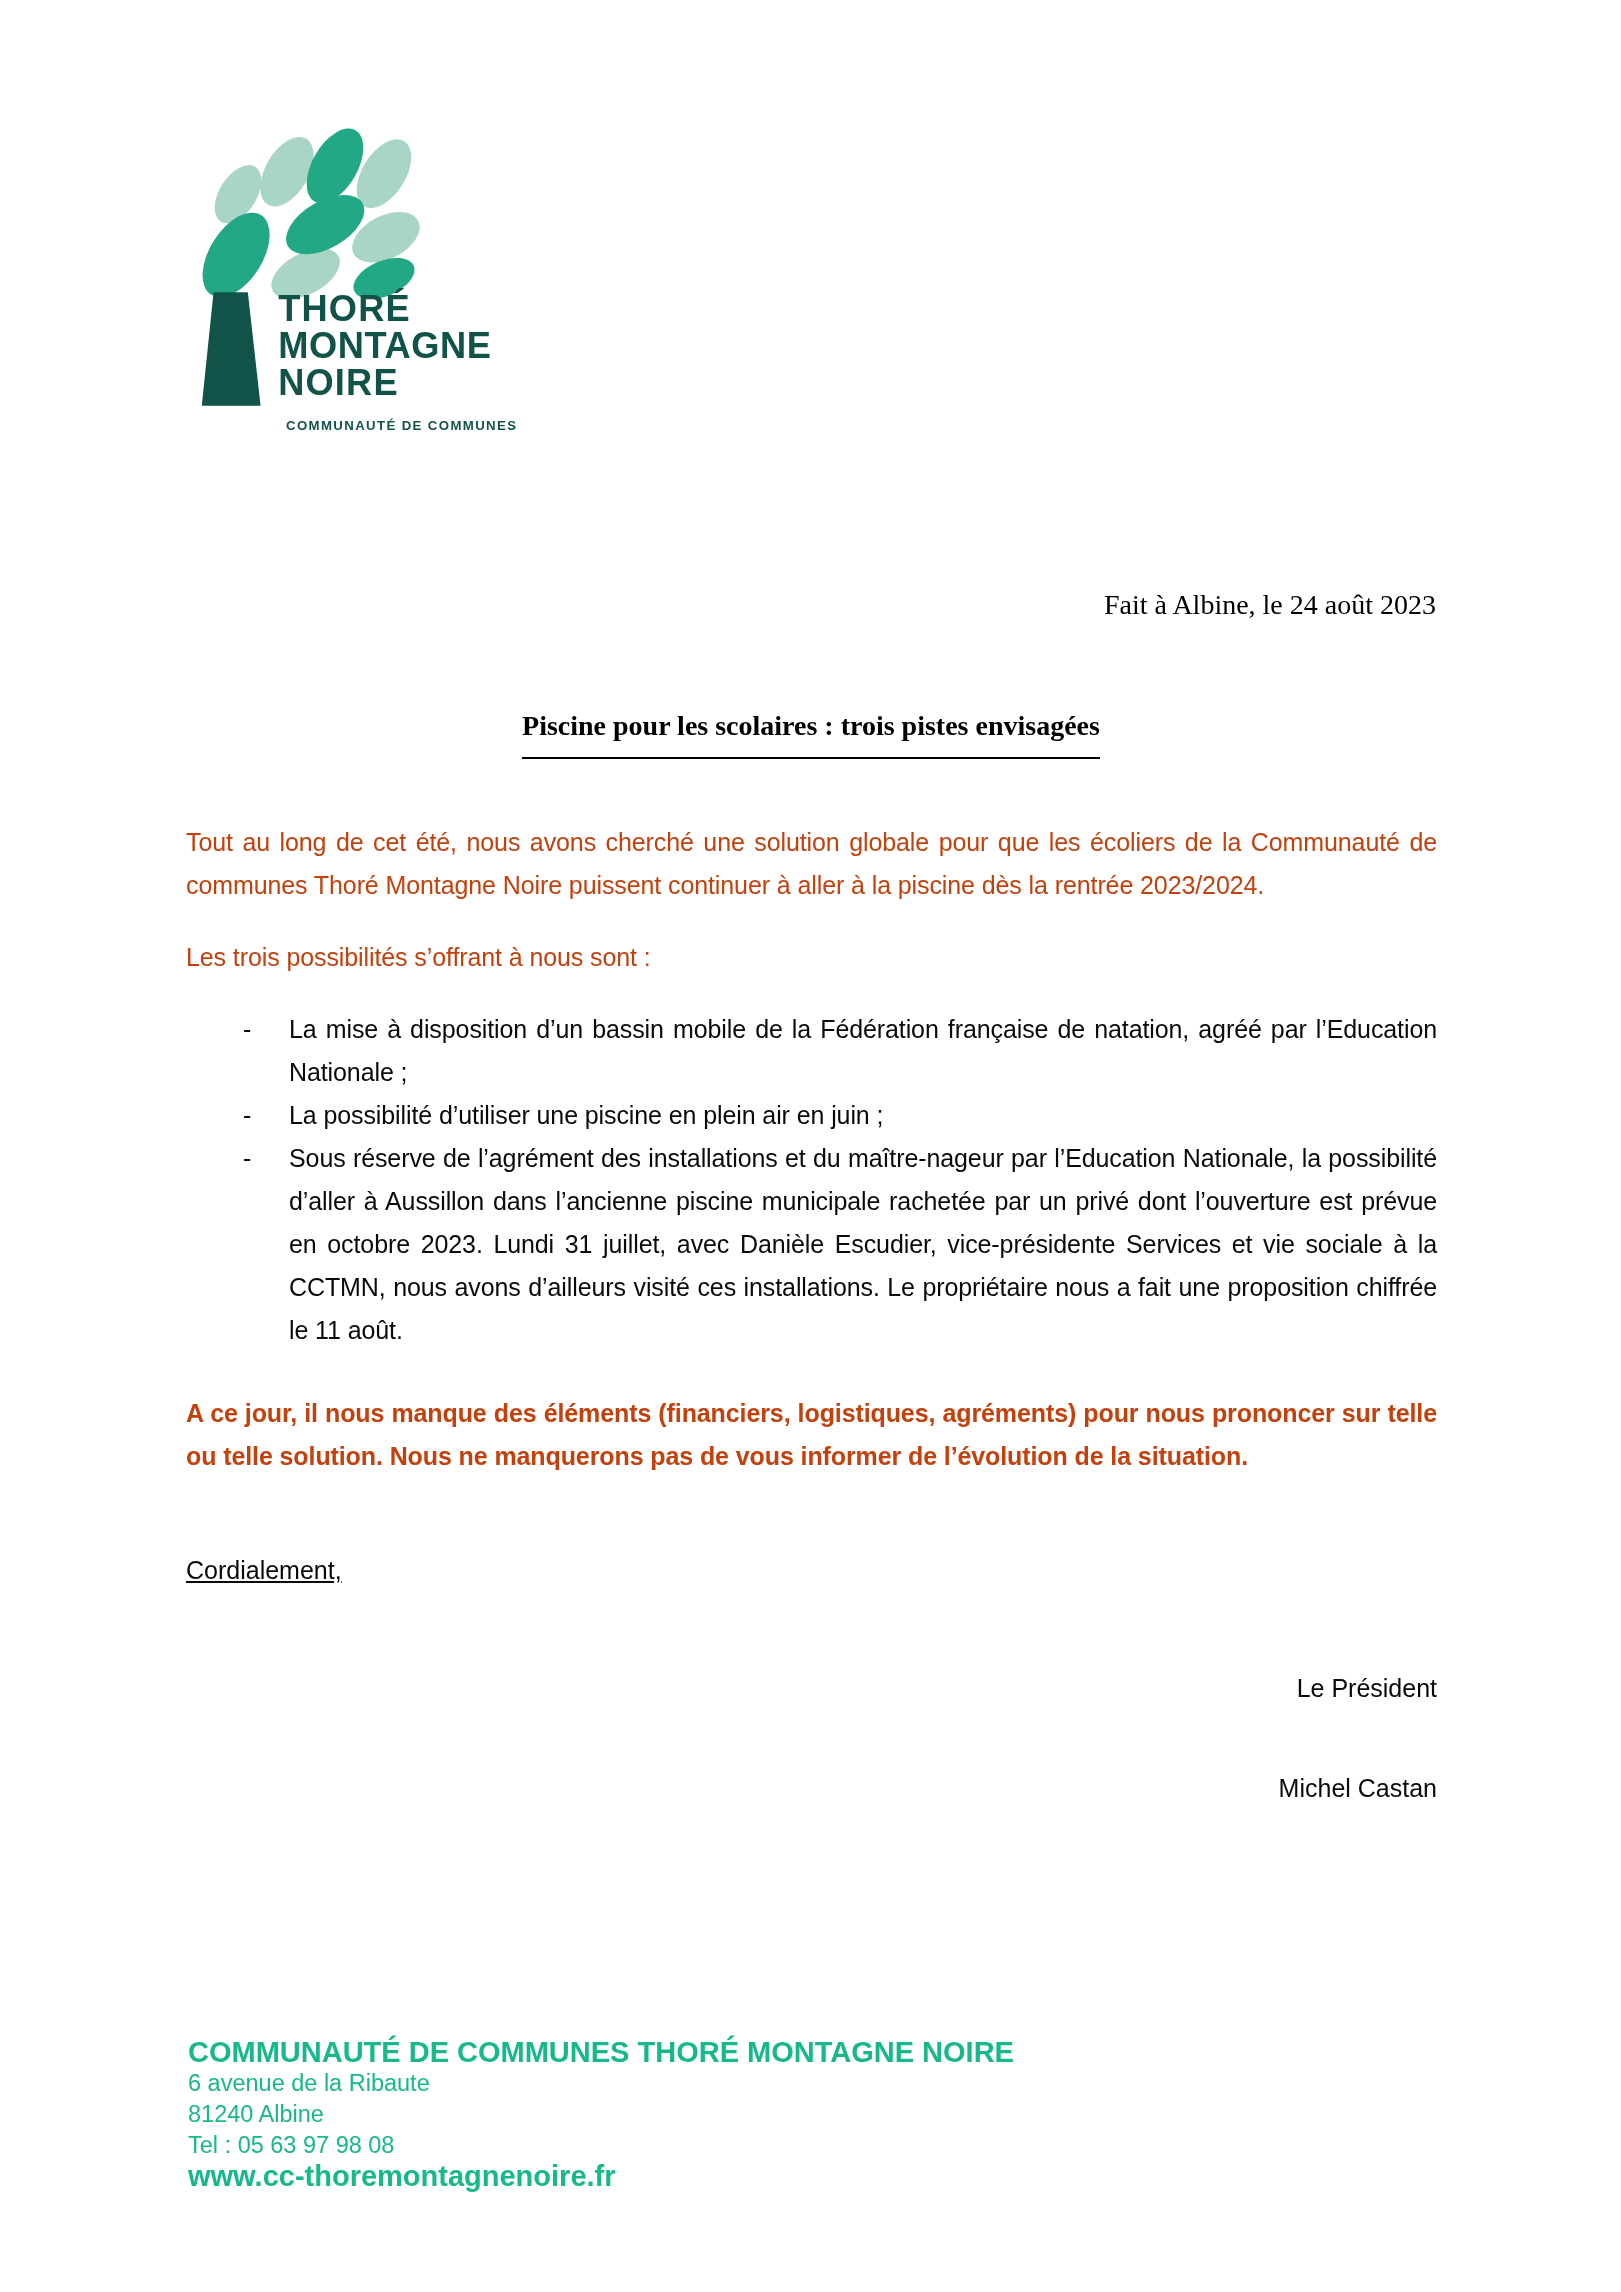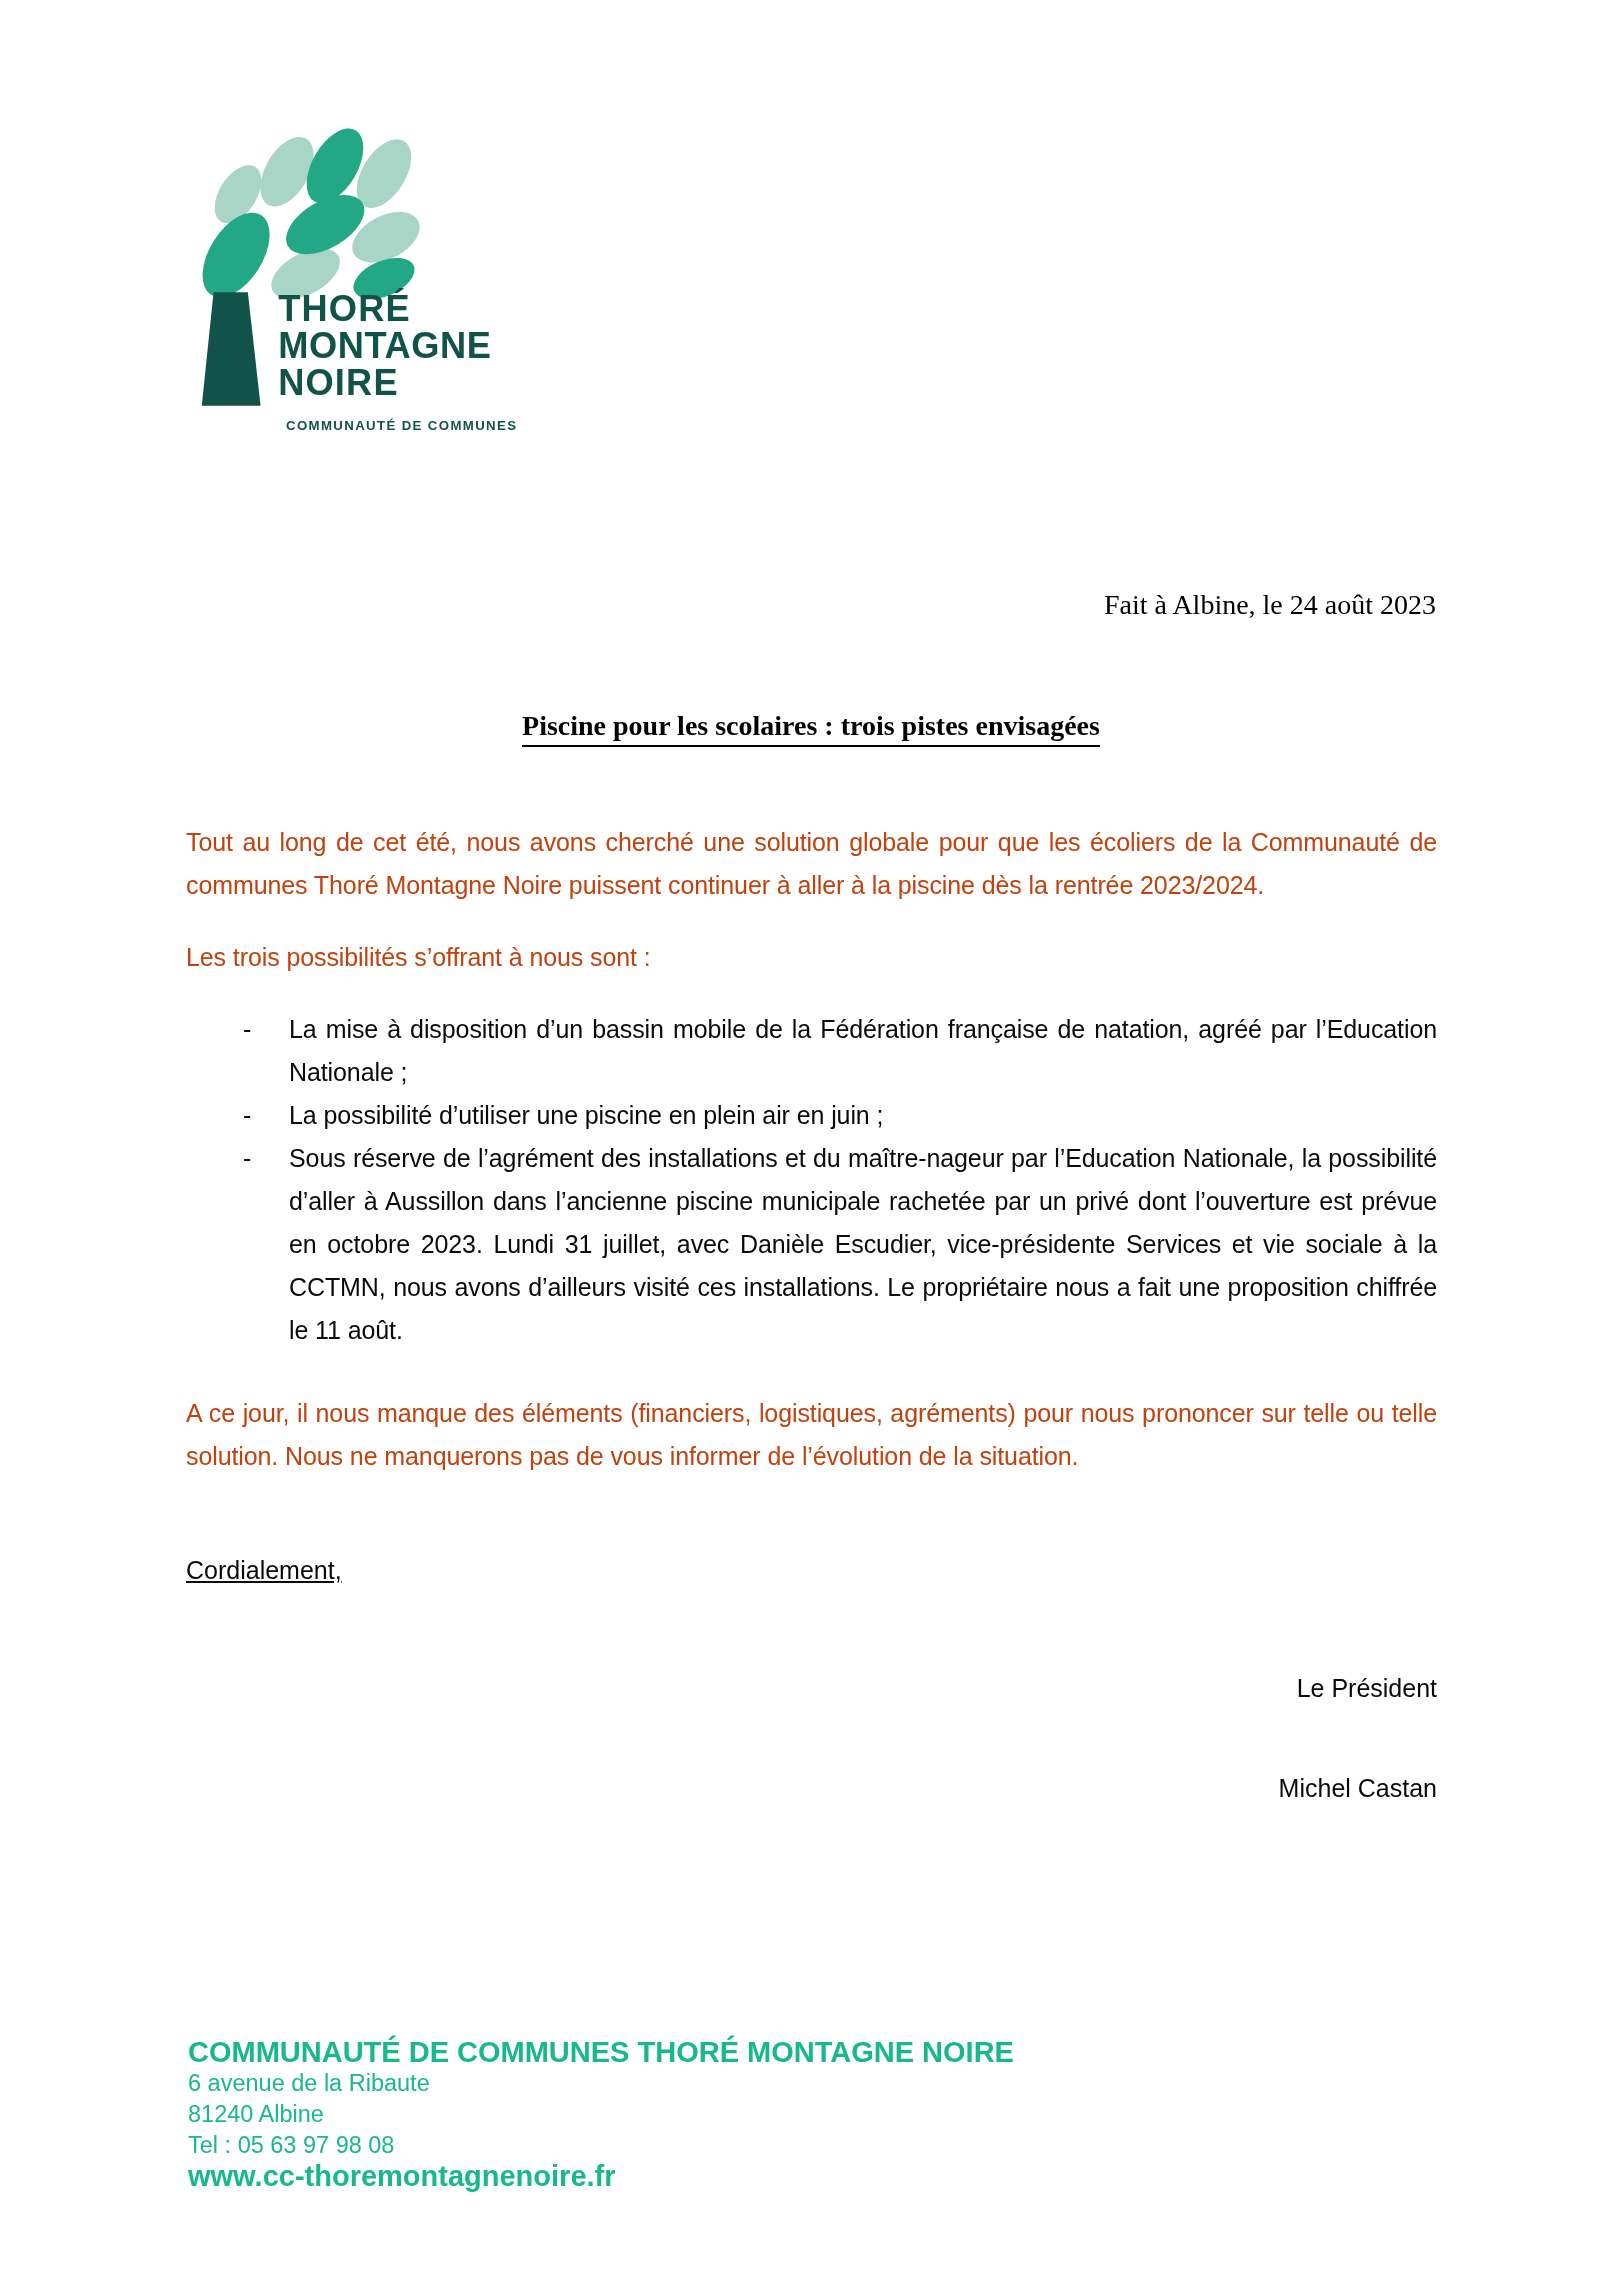--- a/index.html
+++ b/index.html
@@ -53,41 +53,41 @@
     width: 1250px;
     text-align: center;
     font-family: "Liberation Serif", serif;
     font-weight: bold;
     font-size: 28px;
     line-height: 1.25;
   }
   .doc-title span {
     display: inline-block;
     border-bottom: 2.4px solid #000;
-    padding-bottom: 2px;
+    padding-bottom: 14px;
   }
 
   
   .body-area {
     position: absolute;
     left: 186px;
     top: 821px;
     width: 1251px;
   }
   .para {
     font-family: "Liberation Sans", sans-serif;
     font-size: 25px;
     line-height: 43px;
     text-align: justify;
     text-justify: inter-word;
     margin: 0 0 29px 0;
     color: #c2410c;
     letter-spacing: -0.1px;
   }
-  .para.last-of-group { margin-bottom: 7px; }
+  .para.last-of-group { margin-bottom: 7px; font-weight: bold; }
 
   .gap-sm { height: 14.7px; }
 
   
   ul.opts {
     list-style: none;
     margin: 29px 0 0 0;
     padding: 0;
   }
   ul.opts li {

